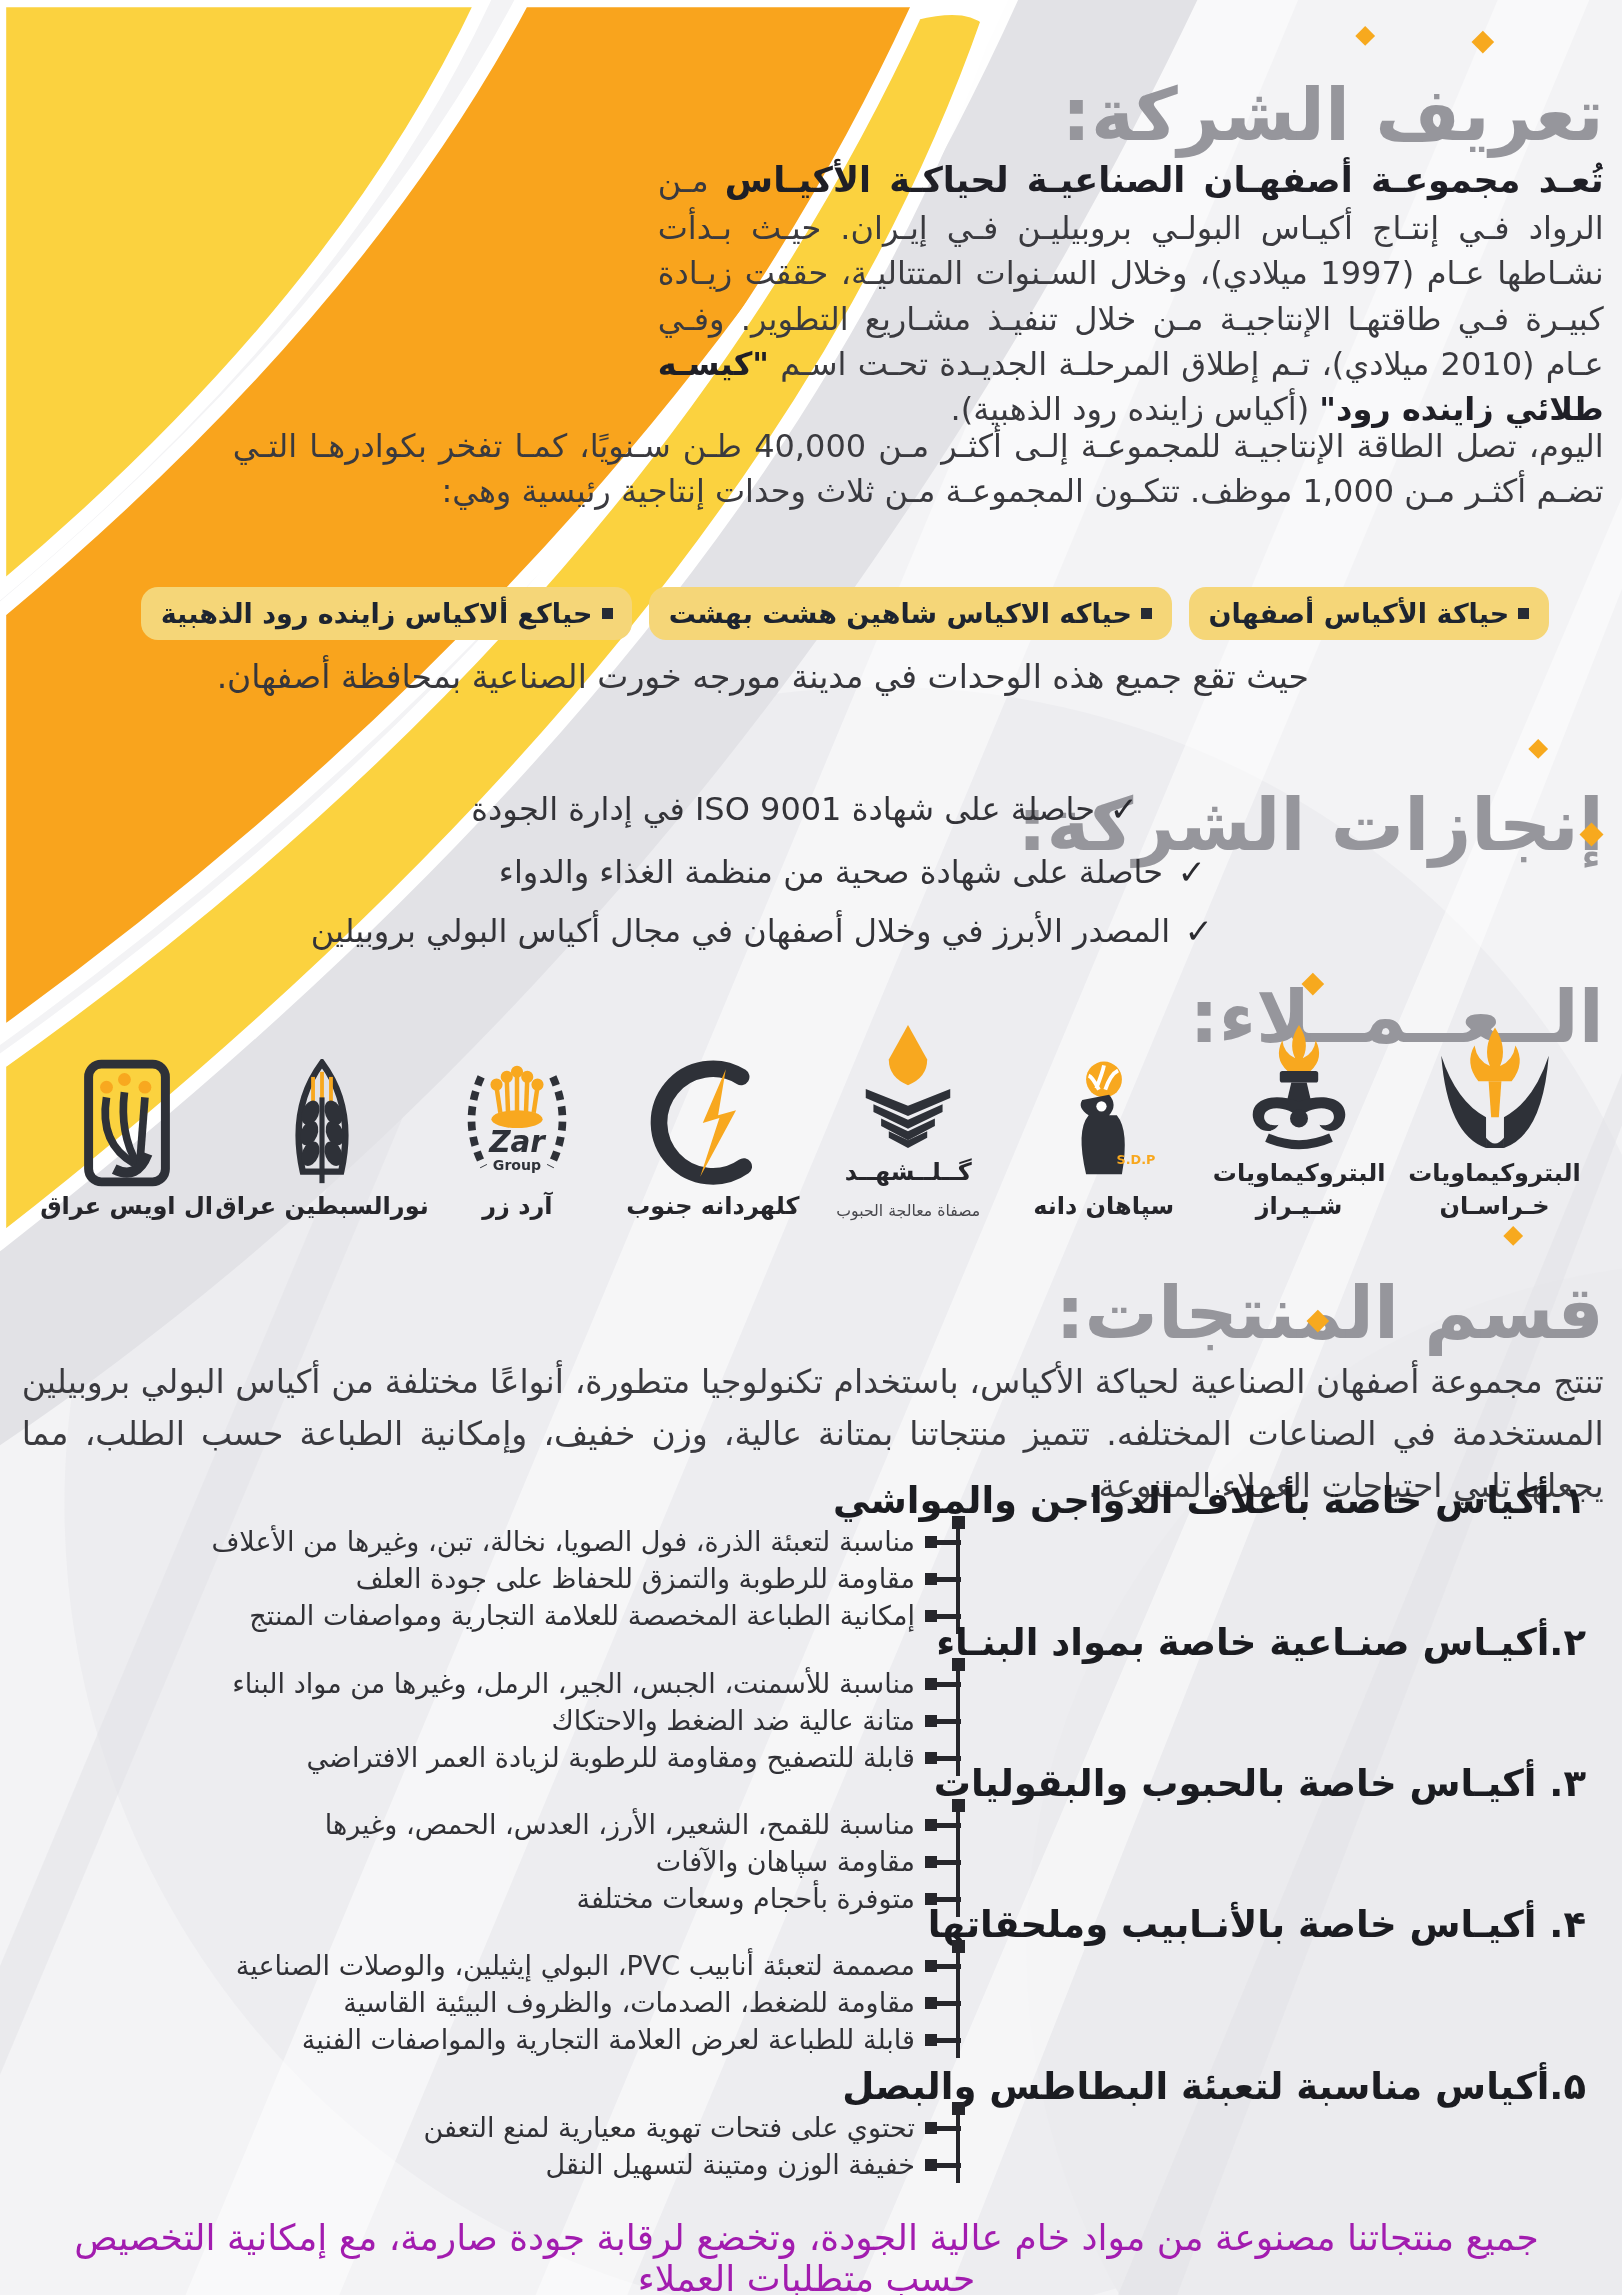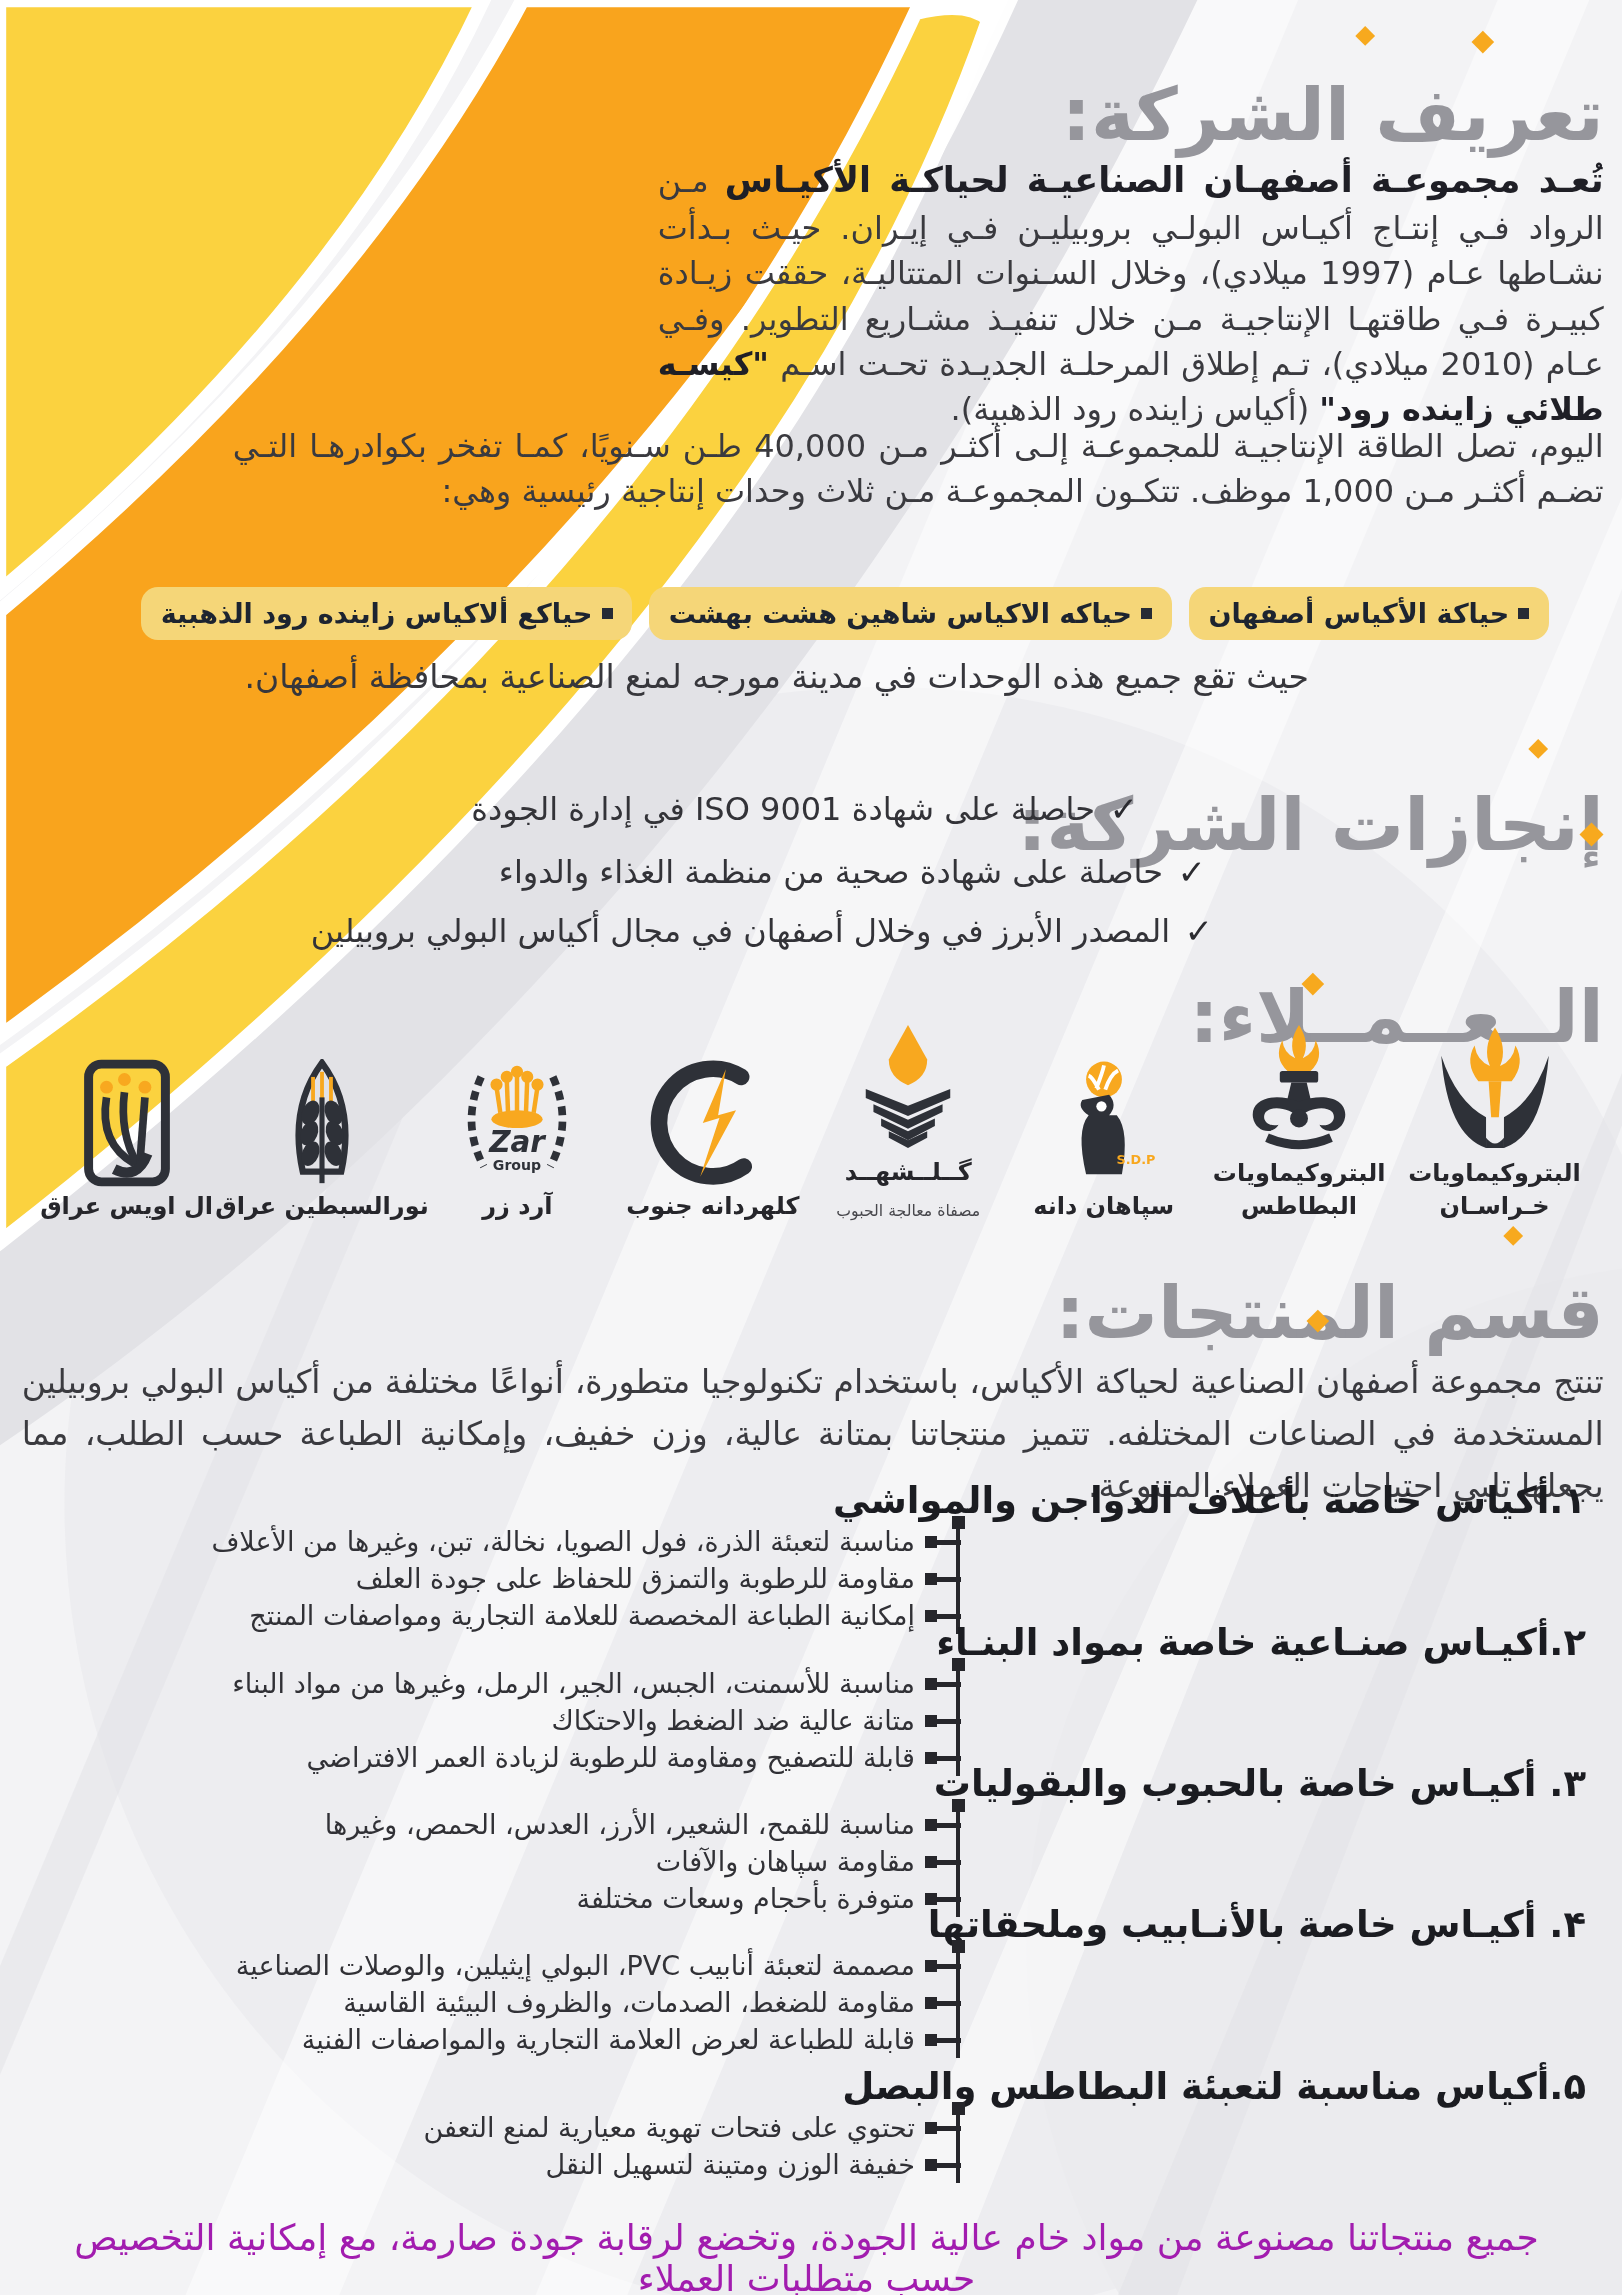--- a/index.html
+++ b/index.html
@@ -105,21 +105,21 @@
     <div class="badge">
       <span class="sq"></span>
       <span>حياكه الاكياس شاهين هشت بهشت</span>
     </div>
     <div class="badge">
       <span class="sq"></span>
       <span>حياكع ألاكياس زاينده رود الذهبية</span>
     </div>
   </div>
 
-  <div class="location-note">حيث تقع جميع هذه الوحدات في مدينة مورجه لمنع الصناعية بمحافظة أصفهان.</div>
+  <div class="location-note">حيث تقع جميع هذه الوحدات في مدينة مورجه خورت الصناعية بمحافظة أصفهان.</div>
 
   <h1 class="sec-title" style="top:737px;">إنجازات الشركة:</h1>
   <span class="dia" style="top:742px;right:77px;width:14.4px;height:14.4px;"></span>
   <span class="dia" style="top:826px;right:22px;width:17px;height:17px;"></span>
 
   <div class="ach-line" style="top:789px;right:484px;">
     <span class="check">✓</span>
     <span>حاصلة على شهادة ISO 9001 في إدارة الجودة</span>
   </div>
   <div class="ach-line" style="top:852px;right:416px;">
@@ -151,21 +151,21 @@
     <div class="client">
       <svg viewBox="0 0 100 100">
         <path fill="#F8A81F" d="M50,0 Q59,14 53,26 Q62,22 63,12 Q70,26 59,36 L41,36 Q30,26 37,12 Q38,22 47,26 Q41,14 50,0Z"></path>
         <rect x="35" y="36" width="30" height="9" rx="2" fill="#2E3138"></rect>
         <path fill="#2E3138" d="M44,45 h12 l4,17 h-20Z"></path>
         <path fill="#2E3138" d="M50,60 C30,52 12,58 14,72 C16,84 30,86 34,78 C26,80 20,74 24,68 C30,62 44,66 50,72 C56,66 70,62 76,68 C80,74 74,80 66,78 C70,86 84,84 86,72 C88,58 70,52 50,60Z"></path>
         <circle cx="50" cy="73" r="7" fill="#2E3138"></circle>
         <path d="M25,88 Q50,99 75,88" stroke="#2E3138" stroke-width="7" fill="none"></path>
       </svg>
       <div class="c-name">البتروكيماويات</div>
-      <div class="c-name">البطاطس</div>
+      <div class="c-name">شـيـراز</div>
     </div>
 
     <div class="client">
       <svg viewBox="0 0 100 100">
         <circle cx="50" cy="16" r="14" fill="#F8A81F"></circle>
         <path d="M44,23 Q49,10 50,5 M51,24 Q55,12 61,9 M46,24 Q41,14 38,13" stroke="#ffffff" stroke-width="3" fill="none"></path>
         <path fill="#2E3138" d="M33,32 L54,28 Q61,36 54,44 L60,44 Q70,56 64,90 L36,90 Q28,56 38,44 Q29,38 33,32Z"></path>
         <circle cx="48" cy="37" r="4" fill="#ffffff"></circle>
         <text x="75" y="82" text-anchor="middle" font-size="10" font-weight="bold" fill="#F8A81F">S.D.P</text>
       </svg>

